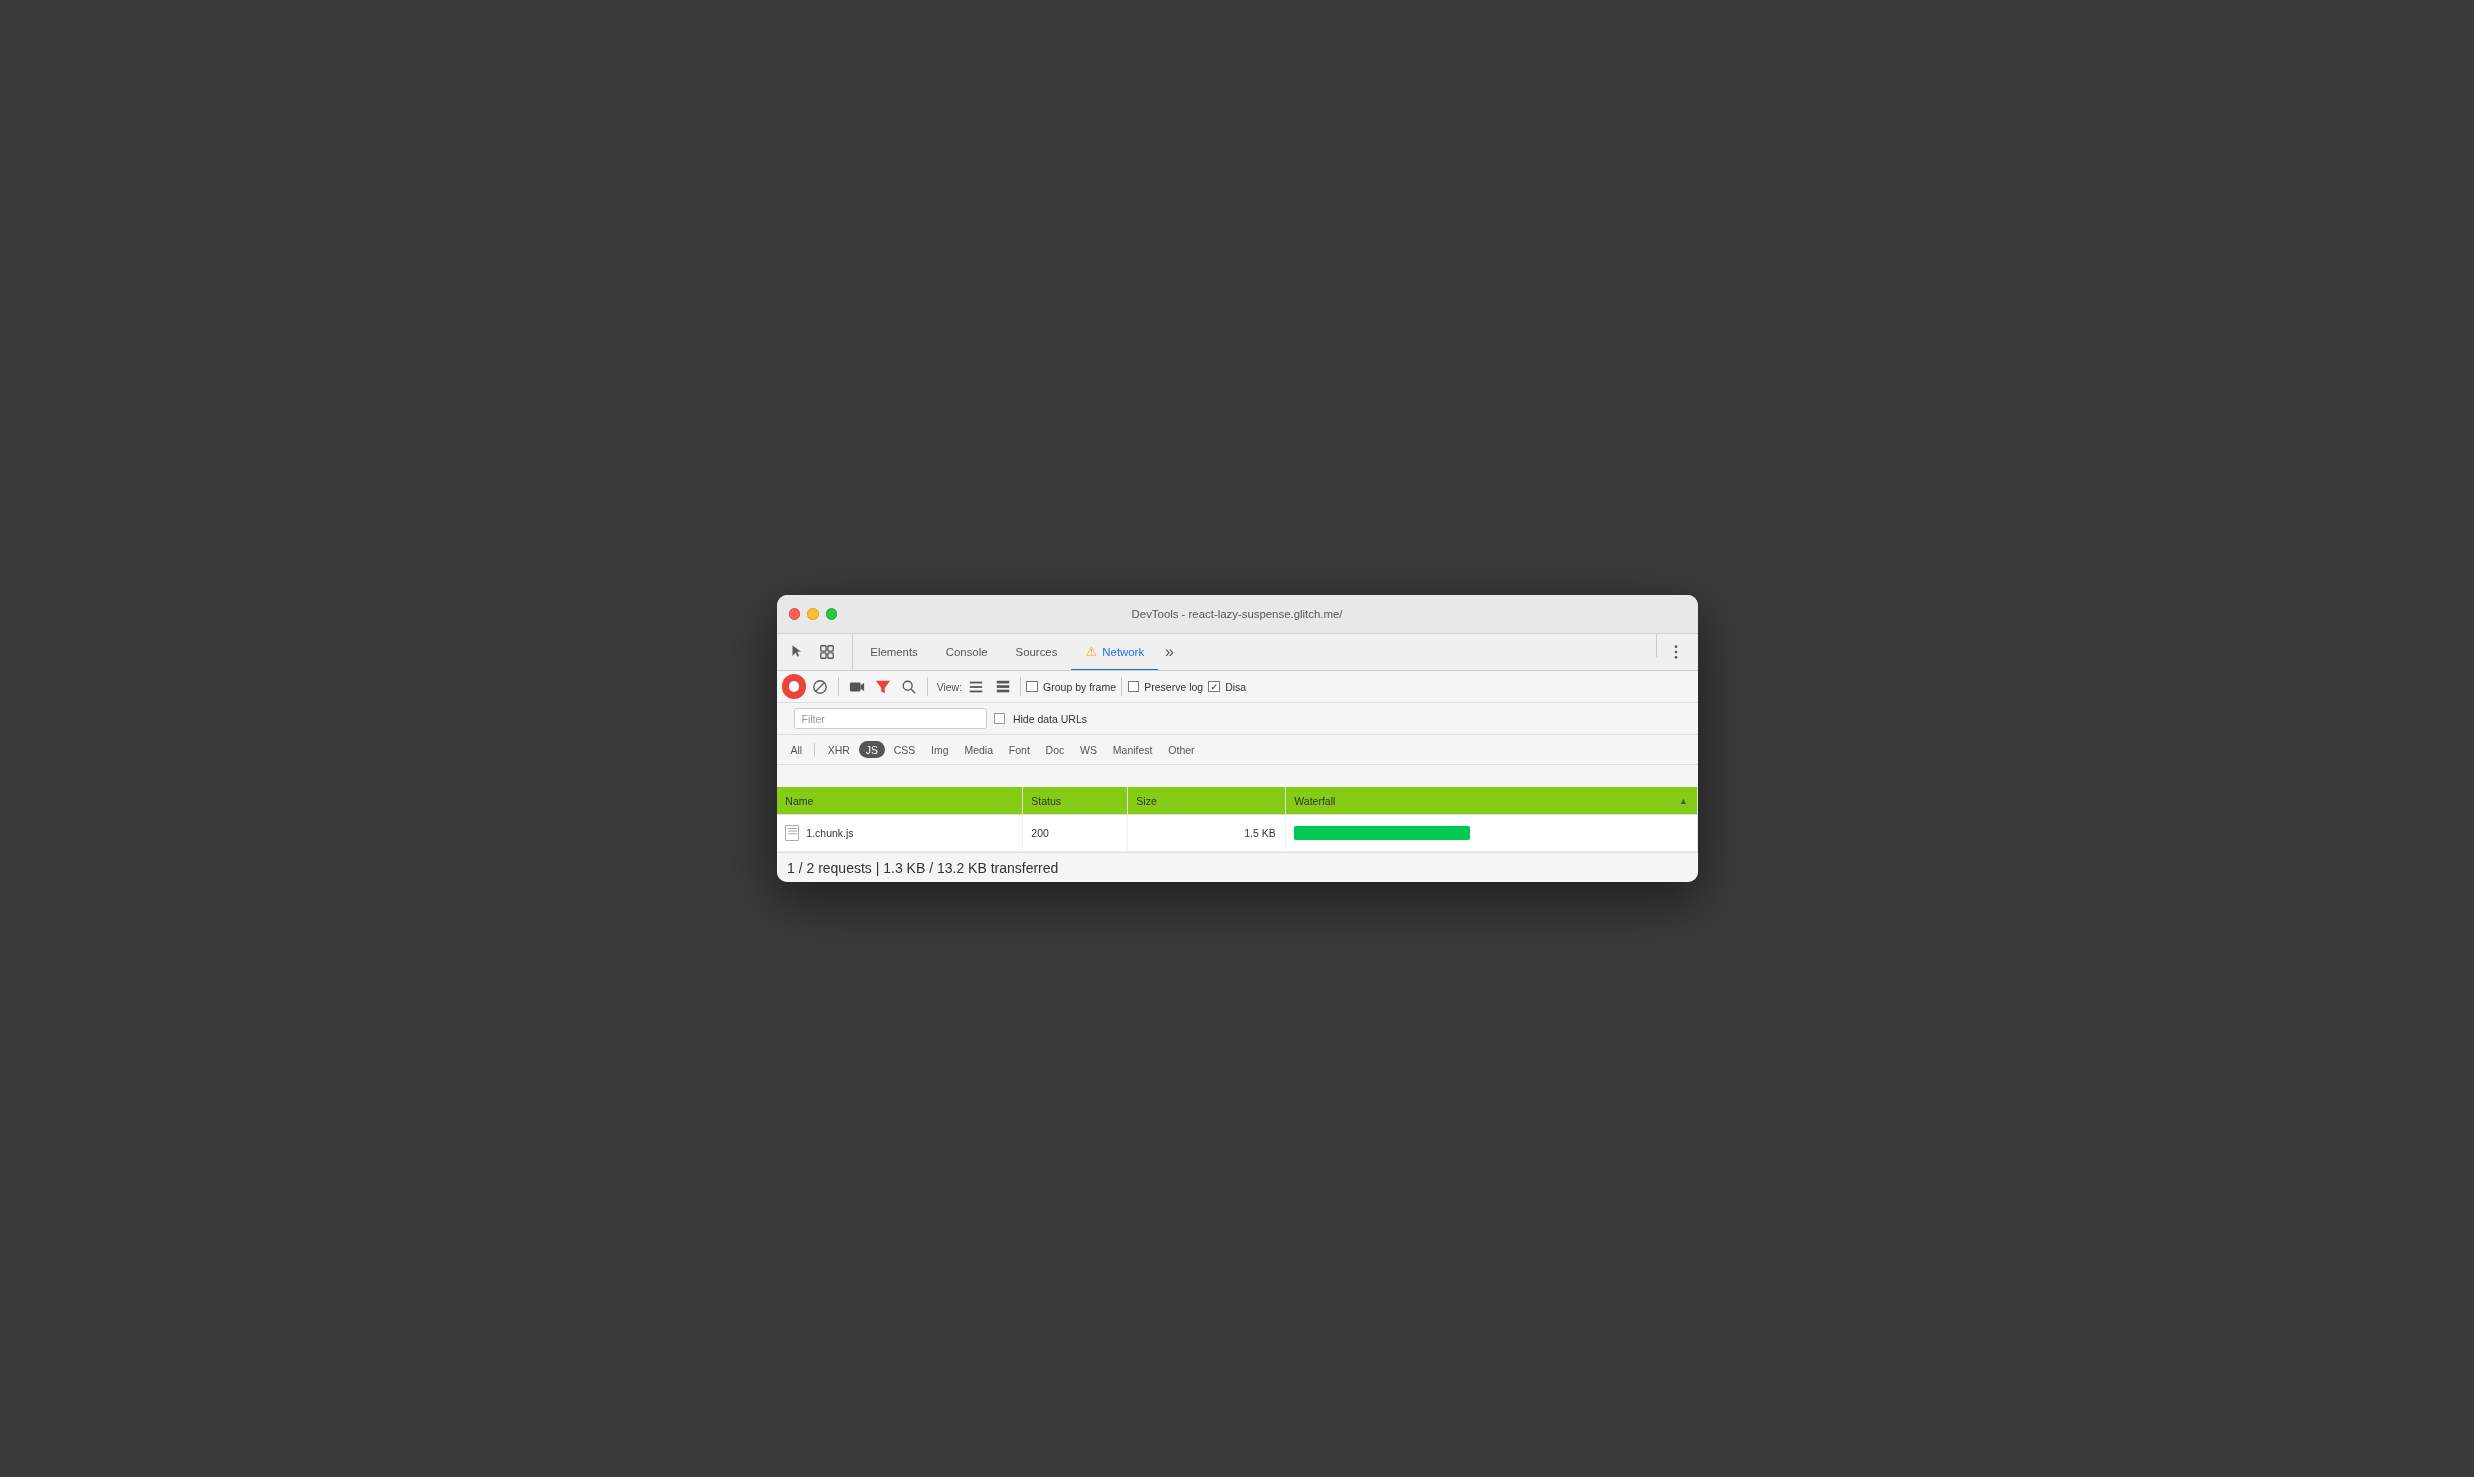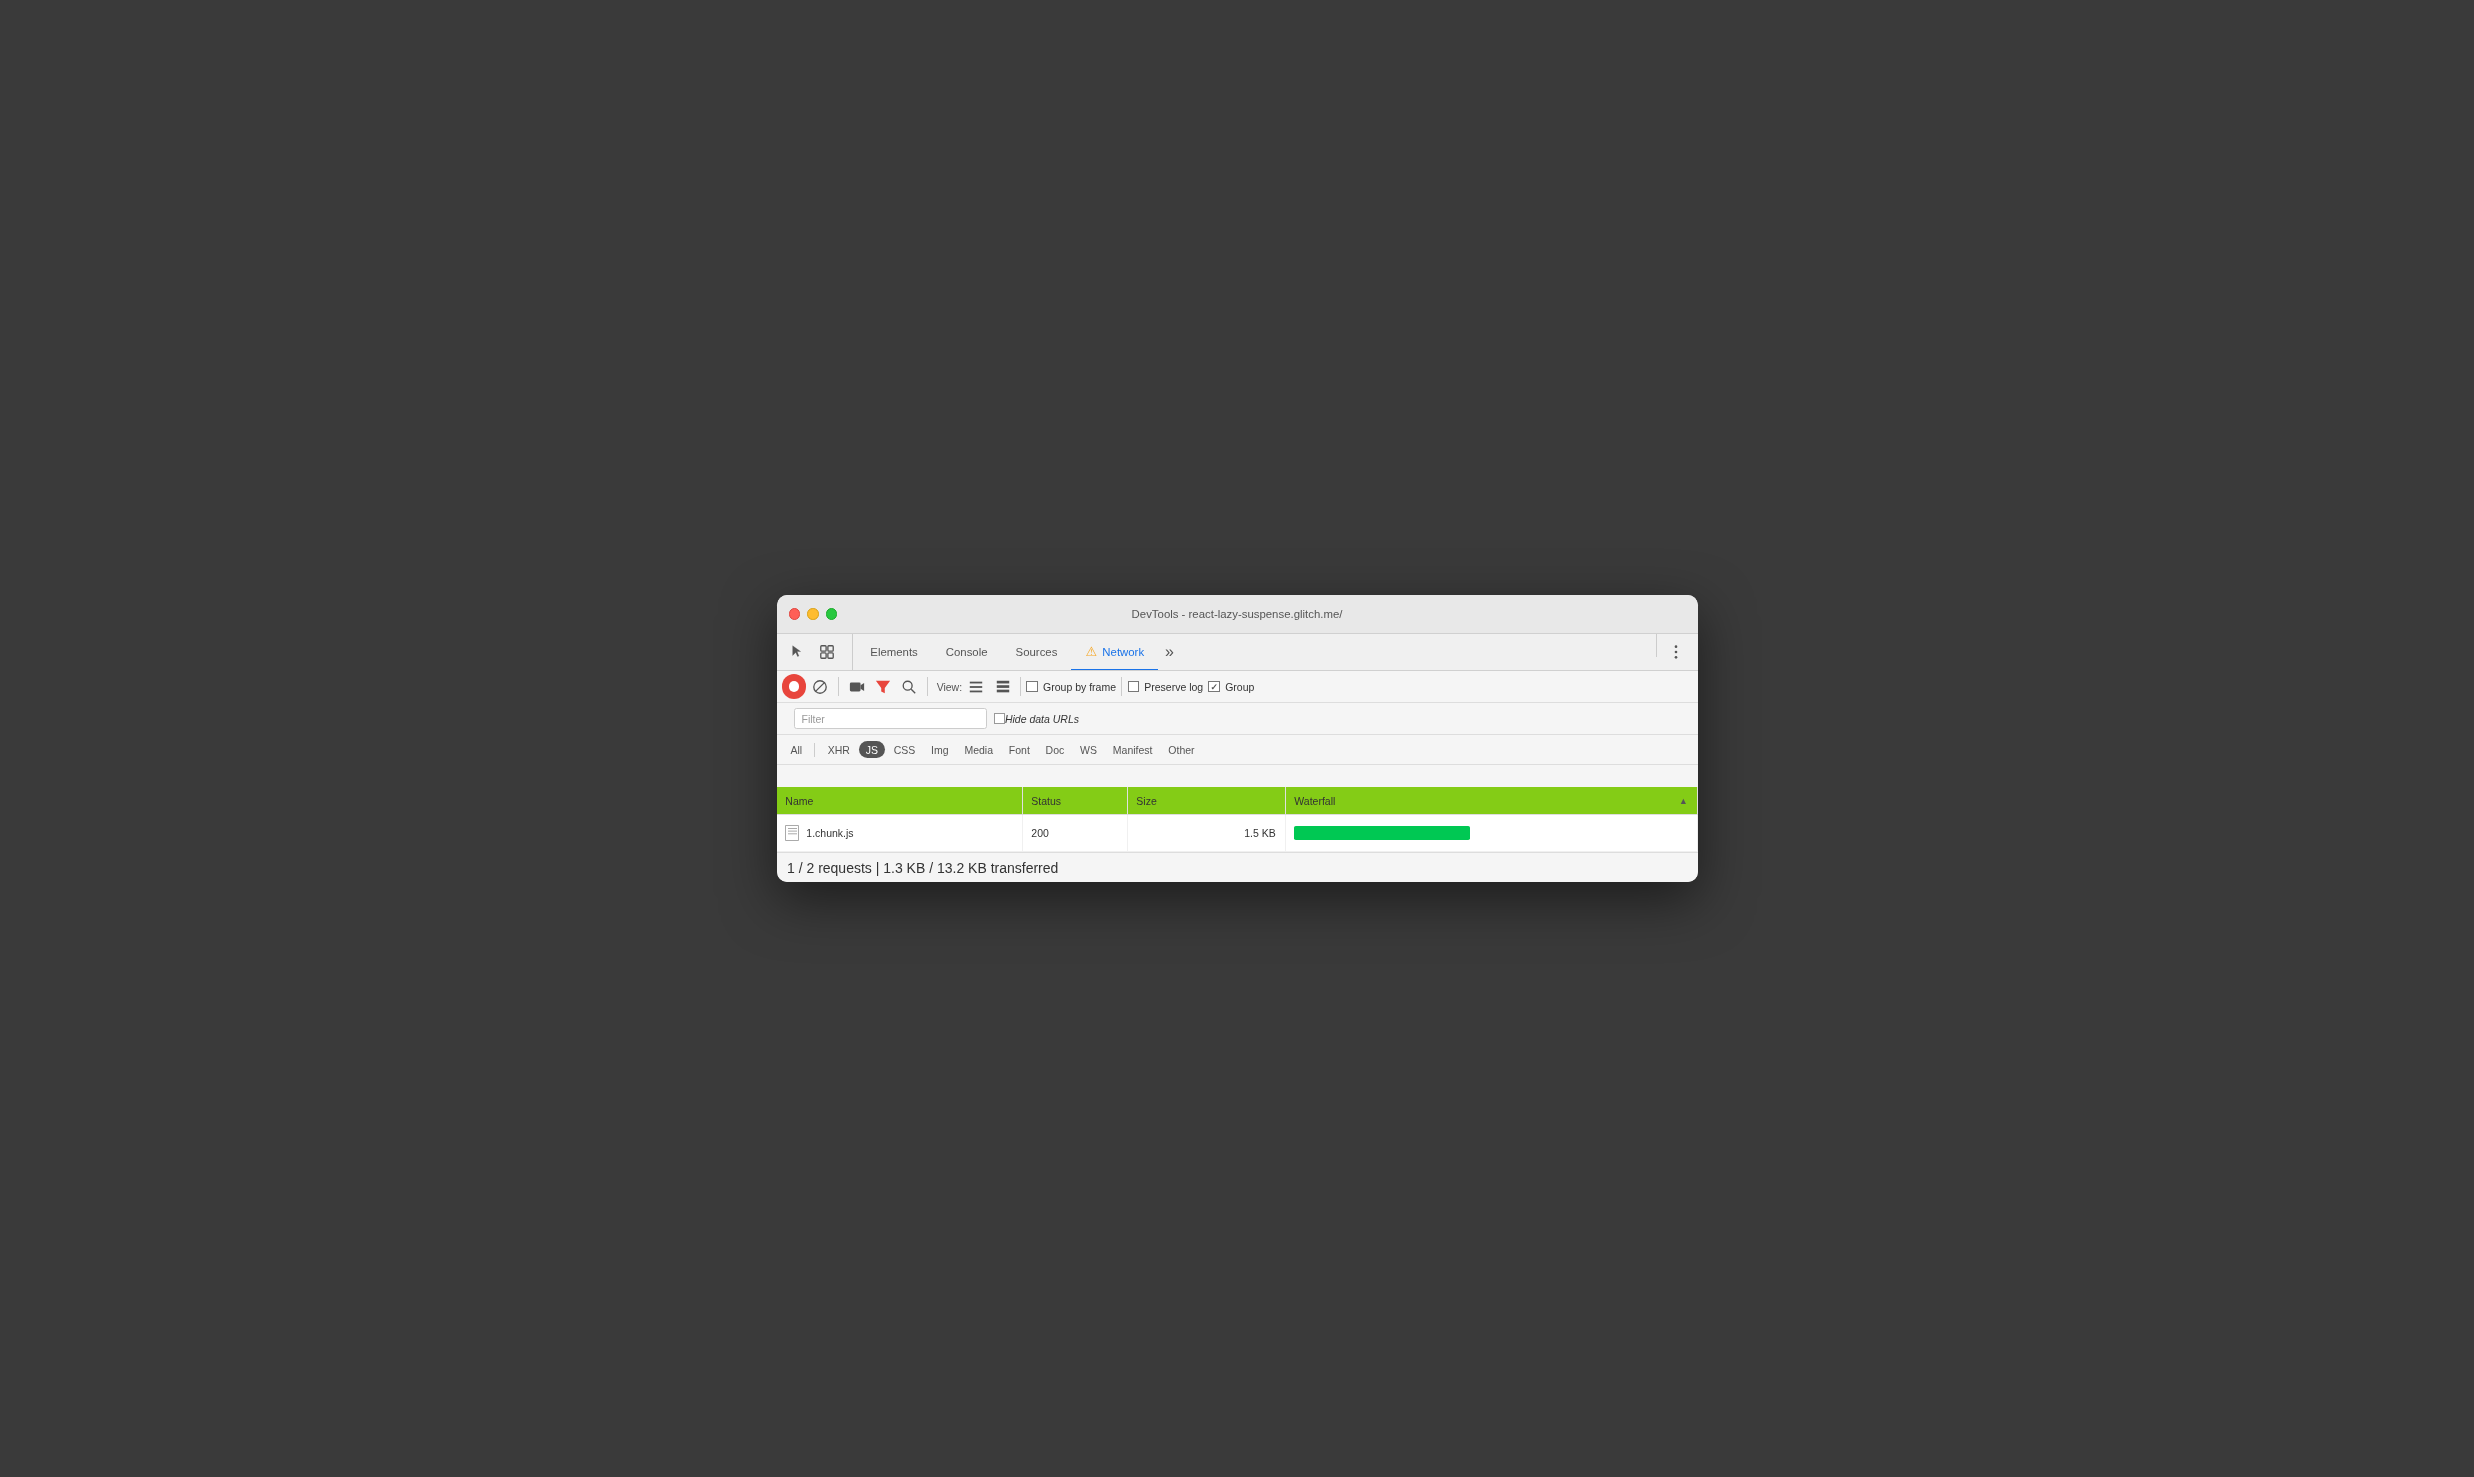--- a/index.html
+++ b/index.html
@@ -228,24 +228,23 @@
       color: #333;
       background: white;
       outline: none;
     }
 
     .filter-input::placeholder { color: #999; }
 
     .hide-data-urls {
       display: flex;
       align-items: center;
-      gap: 0;
+      gap: 8px;
       font-size: 10.5px;
       color: #333;
-      font-style: italic;
     }
 
     
     .type-filter {
       background: #f5f5f5;
       border-bottom: 0.9px solid #ddd;
       display: flex;
       align-items: center;
       height: 30px;
       padding: 0 7px;
@@ -508,21 +507,21 @@
 
     <label class="toolbar-checkbox-item">
       <div class="toolbar-checkbox"></div>
       <span>Preserve log</span>
     </label>
 
     <label class="toolbar-checkbox-item" style="margin-left:3.5px;">
       <div class="toolbar-checkbox checked">
         <span class="checkmark">✓</span>
       </div>
-      <span>Group</span>
+      <span>Disa</span>
     </label>
   </div>
 
   <div class="filter-bar">
     <input type="text" class="filter-input" placeholder="Filter" style="">
     <label class="hide-data-urls">
       <div class="toolbar-checkbox" style="border-color:#999;"></div>
       <span>Hide data URLs</span>
     </label>
   </div>

